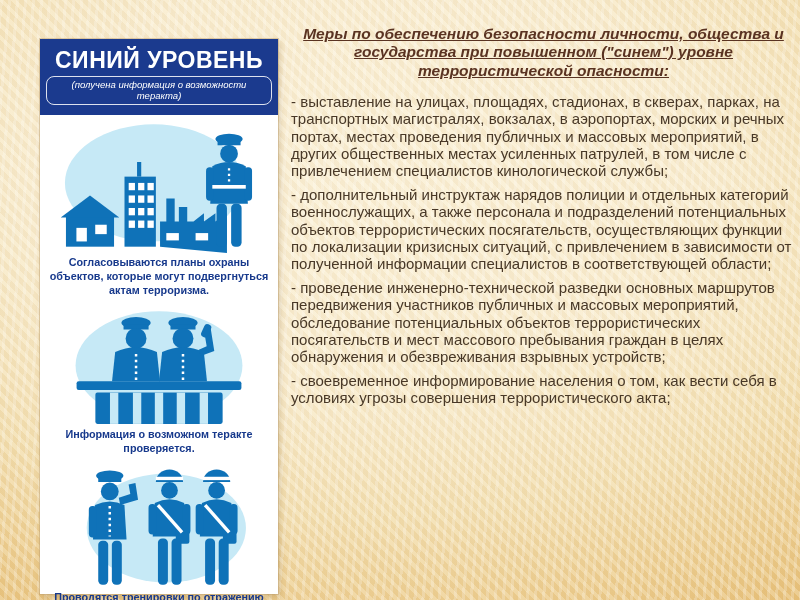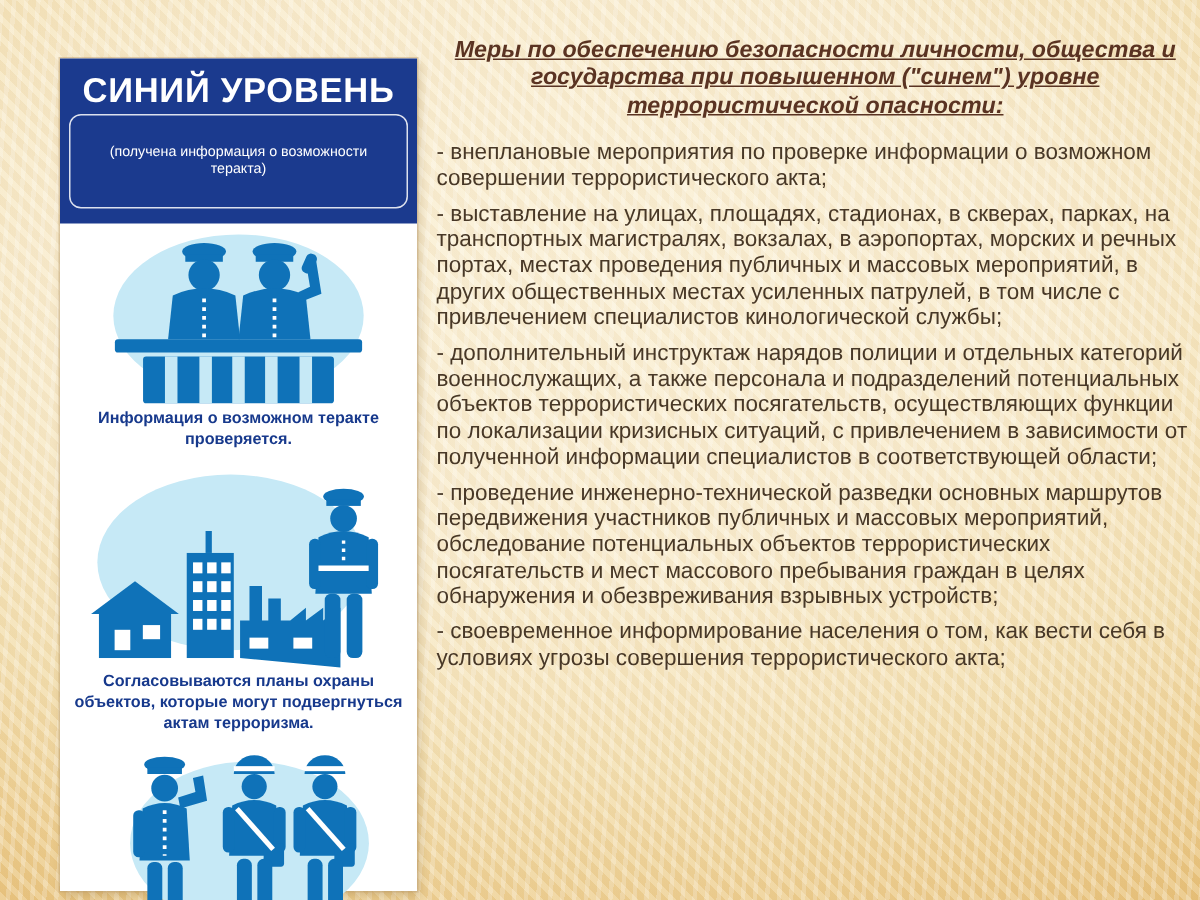--- a/index.html
+++ b/index.html
@@ -20,21 +20,21 @@
     position:absolute; left:40px; top:17px; width:238px; height:555px;
     background:#ffffff; box-shadow:0 0 0 1px rgba(190,160,110,0.45), 2px 3px 6px rgba(130,95,40,0.25);
     display:flex; flex-direction:column;margin-top:22px;
   }
   .poster-header {
     background:#1b3a8e; color:#ffffff; text-align:center; padding:9px 6px 10px;
   }
   .poster-title { font-size:23px; font-weight:bold; letter-spacing:0.5px; line-height:1.05; }
   .poster-subtitle {
     display:inline-block; margin-top:4px; font-size:9.5px; line-height:1.1;
-    border:1px solid rgba(255,255,255,0.85); border-radius:8px; padding:20px 7px;
+    border:1px solid rgba(255,255,255,0.85); border-radius:8px; padding:3px 7px;font-style:italic;
   }
   .poster-section { flex:1; display:flex; flex-direction:column; align-items:center; justify-content:flex-end; padding:1px 6px 5px; }
   .fig { flex:1; display:flex; align-items:center; justify-content:center; width:100%; }
   .caption {
     color:#17398c; font-weight:bold; font-size:10.8px; line-height:1.3;
     text-align:center; padding:1px 2px 2px;
   }
   svg .b { fill:#0f72b8; }
   svg .g { fill:#c6e9f6; }
   svg .w { fill:#ffffff; }
@@ -50,50 +50,20 @@
 </head>
 <body>
 
 <div class="slide">
 
   <div class="poster">
 
     <div class="poster-header">
       <div class="poster-title">СИНИЙ УРОВЕНЬ</div>
       <div class="poster-subtitle">(получена информация о возможности теракта)</div>
-    </div>
-
-    <div class="poster-section">
-      <div class="fig">
-        <svg width="220" height="121" viewBox="0 0 210 116">
-          <ellipse class="g" cx="105" cy="58" rx="80" ry="52"></ellipse>
-          <g class="b">
-            <ellipse cx="83" cy="17" rx="14" ry="5.5"></ellipse>
-            <rect x="71" y="19" width="24" height="4.5"></rect>
-            <circle cx="83" cy="32" r="10"></circle>
-            <path d="M63 45 q20 -9 40 0 l3 28 h-46 z"></path>
-            <ellipse cx="128" cy="17" rx="14" ry="5.5"></ellipse>
-            <rect x="116" y="19" width="24" height="4.5"></rect>
-            <circle cx="128" cy="32" r="10"></circle>
-            <path d="M108 45 q20 -9 40 0 l3 28 h-46 z"></path>
-            <path d="M145 49 l13 -5 -3.5 -22 -6.5 1.5 2.7 16 -7.5 3.5 z"></path>
-            <rect x="147" y="18" width="7" height="13" rx="3" transform="rotate(24 150 24)"></rect>
-            <rect x="26" y="73" width="158" height="8.5" rx="2"></rect>
-            <rect x="44" y="84" width="122" height="30" rx="2"></rect>
-          </g>
-          <line x1="83" y1="47" x2="83" y2="72" stroke="#ffffff" stroke-width="2.4" stroke-dasharray="2.4 3.2"></line>
-          <line x1="128" y1="47" x2="128" y2="72" stroke="#ffffff" stroke-width="2.4" stroke-dasharray="2.4 3.2"></line>
-          <rect class="g" x="58" y="84" width="8" height="30"></rect>
-          <rect class="g" x="80" y="84" width="8" height="30"></rect>
-          <rect class="g" x="101" y="84" width="8" height="30"></rect>
-          <rect class="g" x="122" y="84" width="8" height="30"></rect>
-          <rect class="g" x="144" y="84" width="8" height="30"></rect>
-        </svg>
-      </div>
-      <div class="caption">Информация о возможном теракте проверяется.</div>
     </div>
 
     <div class="poster-section">
       <div class="fig">
         <svg width="220" height="138" viewBox="0 0 210 132">
           <ellipse class="g" cx="100" cy="64" rx="85" ry="56"></ellipse>
           <g class="b">
             <rect x="16" y="95" width="46" height="30"></rect>
             <path d="M11 97 L39 76 L67 97 z"></path>
             <rect x="72" y="58" width="30" height="67"></rect>
@@ -122,20 +92,50 @@
           <rect class="w" x="76" y="100" width="6" height="7"></rect>
             <rect class="w" x="85" y="100" width="6" height="7"></rect>
             <rect class="w" x="94" y="100" width="6" height="7"></rect>
           <rect class="w" x="112" y="112" width="12" height="7"></rect>
           <rect class="w" x="140" y="112" width="12" height="7"></rect>
           <rect class="w" x="156" y="66" width="32" height="3.5"></rect>
           <line x1="172" y1="50" x2="172" y2="64" stroke="#ffffff" stroke-width="2.2" stroke-dasharray="2.2 3"></line>
         </svg>
       </div>
       <div class="caption">Согласовываются планы охраны объектов, которые могут подвергнуться актам терроризма.</div>
+    </div>
+
+    <div class="poster-section">
+      <div class="fig">
+        <svg width="220" height="121" viewBox="0 0 210 116">
+          <ellipse class="g" cx="105" cy="58" rx="80" ry="52"></ellipse>
+          <g class="b">
+            <ellipse cx="83" cy="17" rx="14" ry="5.5"></ellipse>
+            <rect x="71" y="19" width="24" height="4.5"></rect>
+            <circle cx="83" cy="32" r="10"></circle>
+            <path d="M63 45 q20 -9 40 0 l3 28 h-46 z"></path>
+            <ellipse cx="128" cy="17" rx="14" ry="5.5"></ellipse>
+            <rect x="116" y="19" width="24" height="4.5"></rect>
+            <circle cx="128" cy="32" r="10"></circle>
+            <path d="M108 45 q20 -9 40 0 l3 28 h-46 z"></path>
+            <path d="M145 49 l13 -5 -3.5 -22 -6.5 1.5 2.7 16 -7.5 3.5 z"></path>
+            <rect x="147" y="18" width="7" height="13" rx="3" transform="rotate(24 150 24)"></rect>
+            <rect x="26" y="73" width="158" height="8.5" rx="2"></rect>
+            <rect x="44" y="84" width="122" height="30" rx="2"></rect>
+          </g>
+          <line x1="83" y1="47" x2="83" y2="72" stroke="#ffffff" stroke-width="2.4" stroke-dasharray="2.4 3.2"></line>
+          <line x1="128" y1="47" x2="128" y2="72" stroke="#ffffff" stroke-width="2.4" stroke-dasharray="2.4 3.2"></line>
+          <rect class="g" x="58" y="84" width="8" height="30"></rect>
+          <rect class="g" x="80" y="84" width="8" height="30"></rect>
+          <rect class="g" x="101" y="84" width="8" height="30"></rect>
+          <rect class="g" x="122" y="84" width="8" height="30"></rect>
+          <rect class="g" x="144" y="84" width="8" height="30"></rect>
+        </svg>
+      </div>
+      <div class="caption">Информация о возможном теракте проверяется.</div>
     </div>
 
     <div class="poster-section">
       <div class="fig">
         <svg width="220" height="126" viewBox="0 0 210 120">
           <ellipse class="g" cx="112" cy="62" rx="76" ry="52"></ellipse>
           <g class="b">
             <ellipse cx="58" cy="12" rx="13" ry="5"></ellipse>
             <rect x="47" y="14" width="22" height="4"></rect>
             <circle cx="58" cy="27" r="8.5"></circle>
@@ -170,21 +170,20 @@
           <line x1="149" y1="40" x2="172" y2="66" stroke="#ffffff" stroke-width="3.2"></line>
         </svg>
       </div>
       <div class="caption">Проводятся тренировки по отражению террористической теракта.</div>
     </div>
   </div>
 
   <div class="content">
     <div class="content-title">Меры по обеспечению безопасности личности, общества и государства при повышенном ("синем") уровне террористической опасности:</div>
 
-    <p class="bullet">- внеплановые мероприятия по проверке информации о возможном совершении террористического акта;</p>
     <p class="bullet">- выставление на улицах, площадях, стадионах, в скверах, парках, на транспортных магистралях, вокзалах, в аэропортах, морских и речных портах, местах проведения публичных и массовых мероприятий, в других общественных местах усиленных патрулей, в том числе с привлечением специалистов кинологической службы;</p>
     <p class="bullet">- дополнительный инструктаж нарядов полиции и отдельных категорий военнослужащих, а также персонала и подразделений потенциальных объектов террористических посягательств, осуществляющих функции по локализации кризисных ситуаций, с привлечением в зависимости от полученной информации специалистов в соответствующей области;</p>
     <p class="bullet">- проведение инженерно-технической разведки основных маршрутов передвижения участников публичных и массовых мероприятий, обследование потенциальных объектов террористических посягательств и мест массового пребывания граждан в целях обнаружения и обезвреживания взрывных устройств;</p>
     <p class="bullet">- своевременное информирование населения о том, как вести себя в условиях угрозы совершения террористического акта;</p>
 
   </div>
 
 </div>
 
 </body></html>

